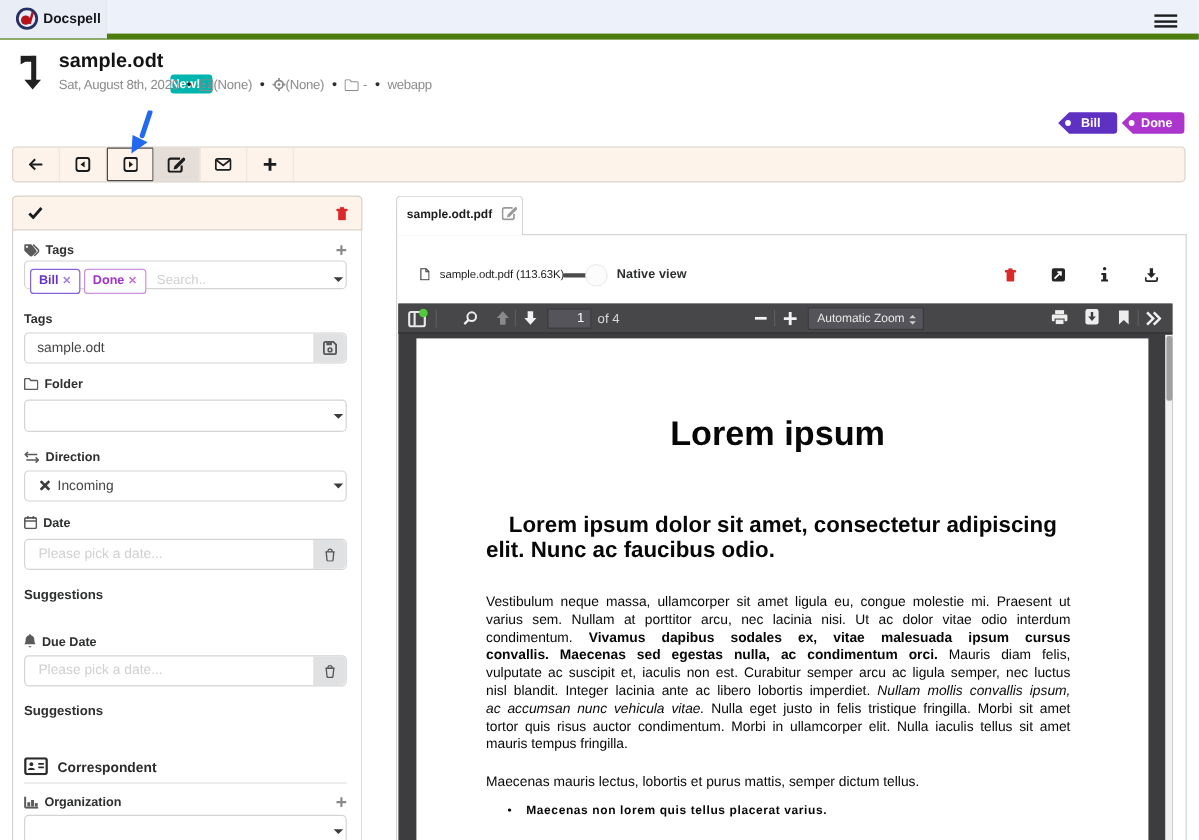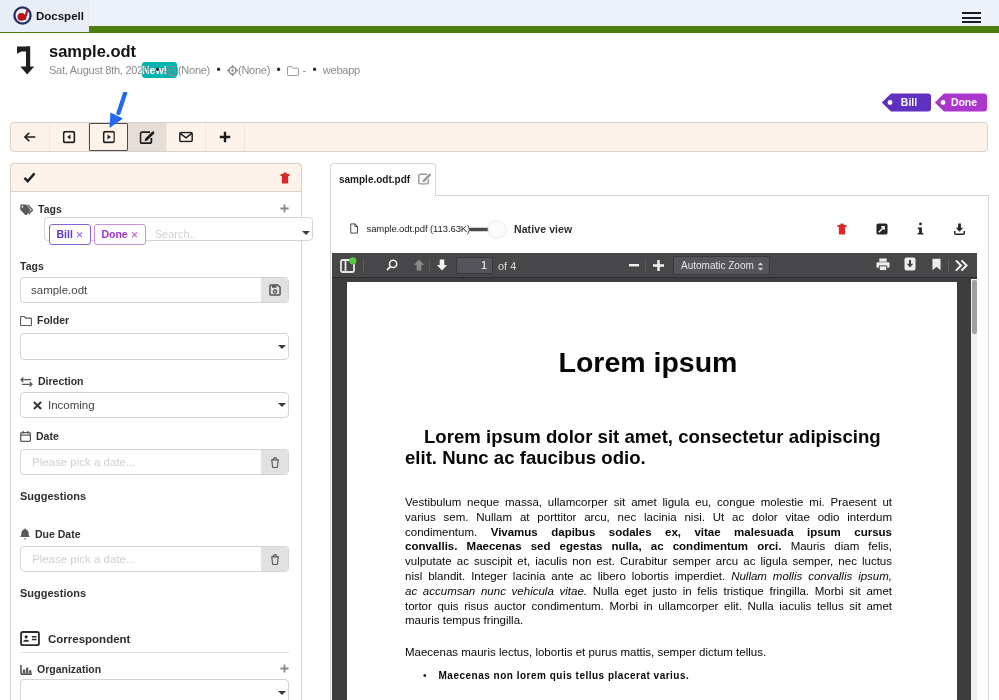--- a/index.html
+++ b/index.html
@@ -1,18 +1,18 @@
 <!DOCTYPE html>
 <html><head>
 <meta charset="utf-8">
 <style>
   * { margin:0; padding:0; box-sizing:border-box; }
   html,body { width:999px; height:700px; font-family:"Liberation Sans", sans-serif; background:#fff; overflow:hidden; }
   .abs { position:absolute; }
-  #nav { position:absolute; left:0; top:0; width:999px; height:33px; background:#edf2fa; border-bottom:7px solid #4d7c0f; }
+  #nav { position:absolute; left:0; top:0; width:999px; height:33px; background:#edf2fa; border-bottom:5px solid #4d7c0f; }
   #navlogo { position:absolute; left:0; top:0; width:89px; height:32px; background:#e9eef6; border-right:1px solid #e3e7ee; }
   #navtitle { position:absolute; left:36px; top:10px; font-size:11.5px; font-weight:bold; color:#14151b; }
   #burger { position:absolute; left:962px; top:12px; width:19px; height:11px; }
   #burger div { height:2px; background:#1b1c1d; margin-bottom:2.5px; }
   #hdrIcon { position:absolute; }
   #hdrTitle { position:absolute; left:49px; top:42px; font-size:16.5px; font-weight:bold; color:#131313; line-height:19px; }
   #badgeNew { position:absolute; left:142px; top:62px; width:35px; height:16px; background:#00b5ad; color:#fff;
     font-size:10.5px; font-weight:bold; border-radius:3px; text-align:left; line-height:16px; }
   #hdrMeta { position:absolute; left:49px; top:63px; font-size:11px; color:#8b8b8b; white-space:nowrap; letter-spacing:-0.25px; }
   #hdrMeta svg { vertical-align:-2px; }
@@ -148,21 +148,21 @@
 </div>
 <div style="position:absolute;left:0;top:0;width:999px;height:0">
   <div class="lbl" style="top:203px"><svg width="13" height="11" viewBox="0 0 14 12">
         <path d="M6.2 0.5 H1 a0.8 0.8 0 0 0 -0.8 0.8 V6.4 L5.5 11.6 a1.2 1.2 0 0 0 1.7 0 L11 7.8 a1.2 1.2 0 0 0 0 -1.7 L6.8 0.8 A1.5 1.5 0 0 0 6.2 0.5 Z" fill="#5a5a5a"></path>
         <circle cx="2.6" cy="2.9" r="1" fill="#fff"></circle>
         <path d="M8.2 0.9 L13 5.7 a1.2 1.2 0 0 1 0 1.7 L9.2 11.2" fill="none" stroke="#5a5a5a" stroke-width="1.4"></path>
       </svg>Tags</div>
   <svg class="plus" style="top:204px" viewBox="0 0 11 11">
       <path d="M5.5 0.5 V10.5 M0.5 5.5 H10.5" stroke="#8a8a8a" stroke-width="2.2"></path>
     </svg>
-  <div class="inp" style="top:217px;height:24px;padding:6px 0 0 4px;margin-left:24px;">
+  <div class="inp" style="top:217px;height:24px;padding:6px 0 0 4px;">
     <span class="chip" style="border:1px solid #8465d8;color:#6435c9;">Bill<span style="color:#9f7de8;font-size:9px;margin-left:3px;">✕</span></span><span class="chip" style="border:1px solid #cf8fe0;color:#a333c8;">Done<span style="color:#c76fd8;font-size:9px;margin-left:3px;">✕</span></span><span class="ph" style="margin-left:6px;font-size:11px;vertical-align:top;line-height:21px;">Search..</span>
     <div class="caret" style="left:257px;top:13px"></div>
   </div>
   <div class="lbl" style="top:260px">Tags</div>
   <div class="inp" style="top:277px;height:26px;line-height:24px;color:#454545;padding-left:10px;">sample.odt
     <div class="gbtn">
         <svg width="12" height="12" viewBox="0 0 13 13">
           <path d="M1 2.2 A1.2 1.2 0 0 1 2.2 1 H9.5 L12 3.5 V10.8 A1.2 1.2 0 0 1 10.8 12 H2.2 A1.2 1.2 0 0 1 1 10.8 Z" fill="none" stroke="#565656" stroke-width="1.6"></path>
           <circle cx="6.5" cy="8.2" r="1.7" fill="none" stroke="#565656" stroke-width="1.4"></circle>
           <rect x="3.2" y="1.4" width="5" height="2.6" fill="#565656"></rect>

